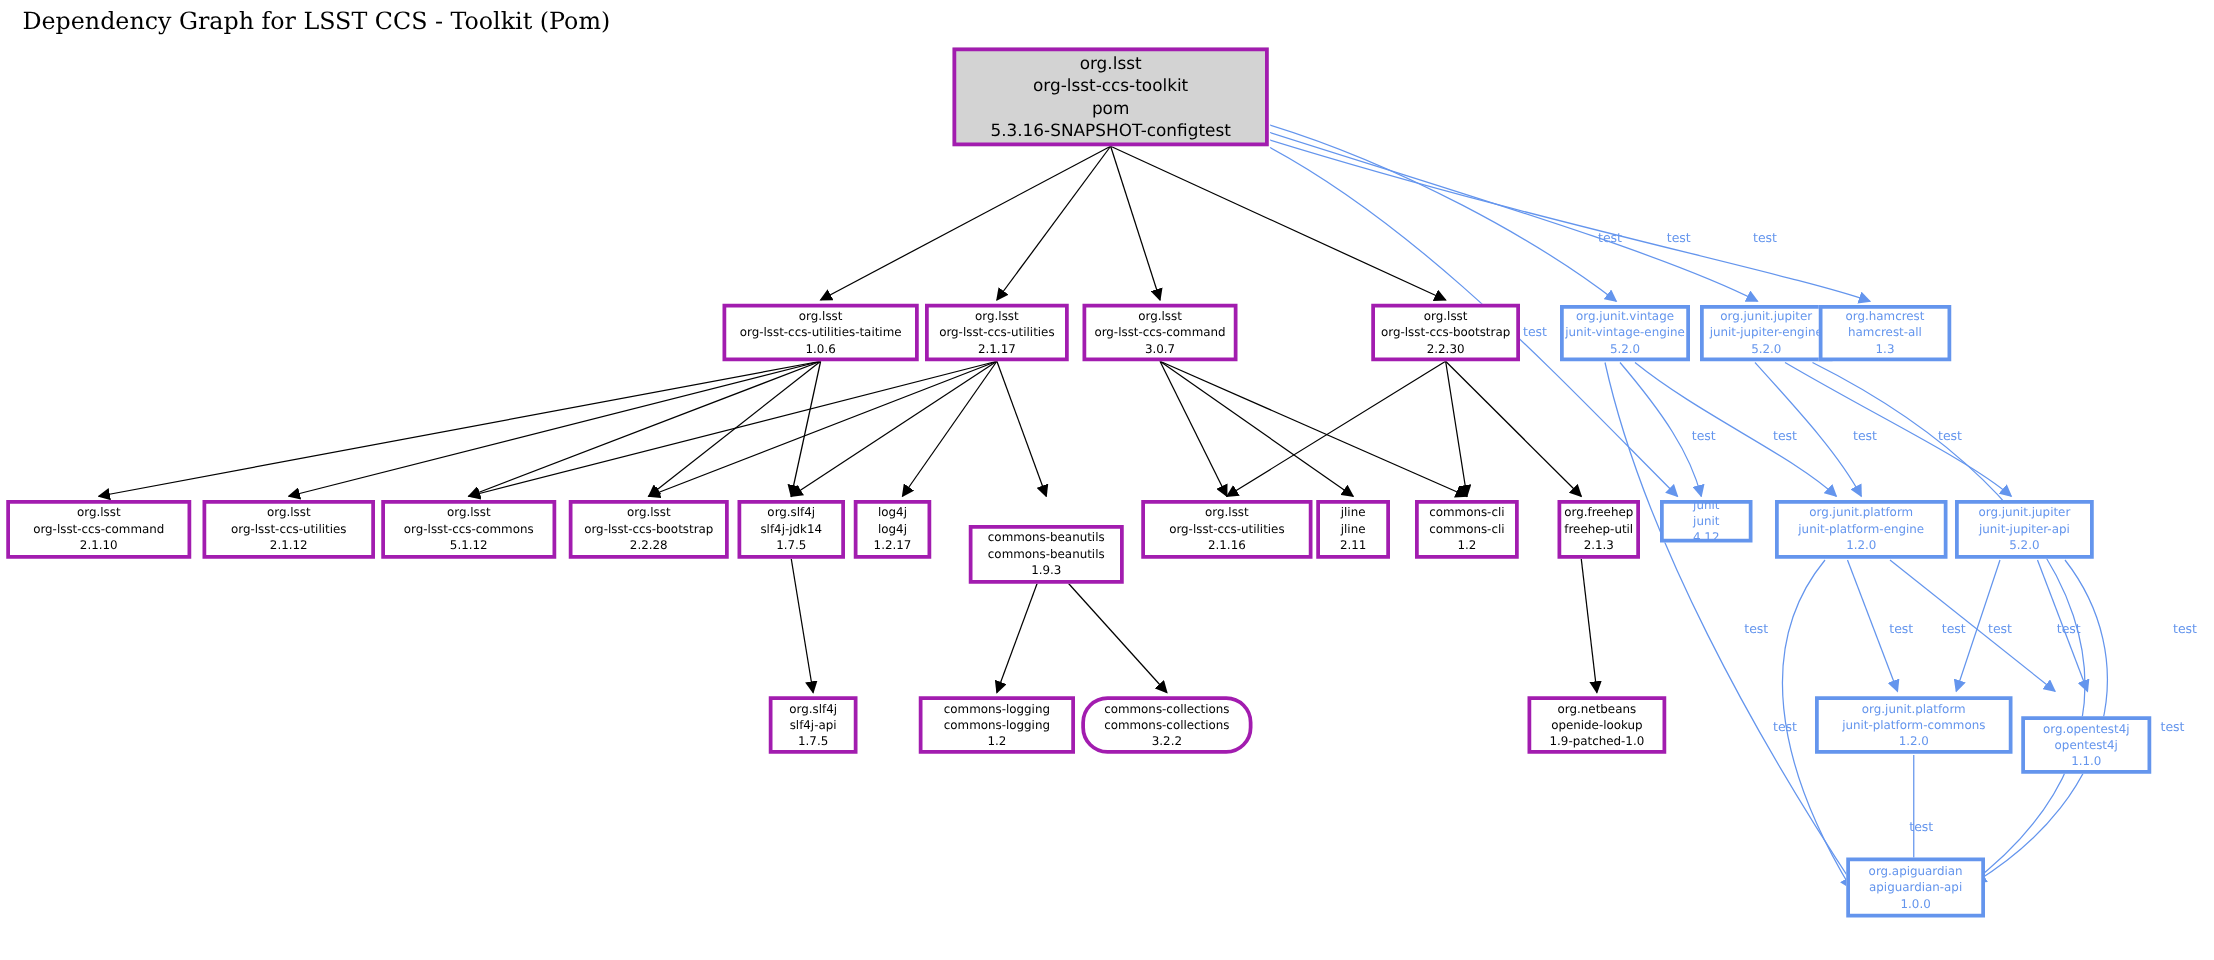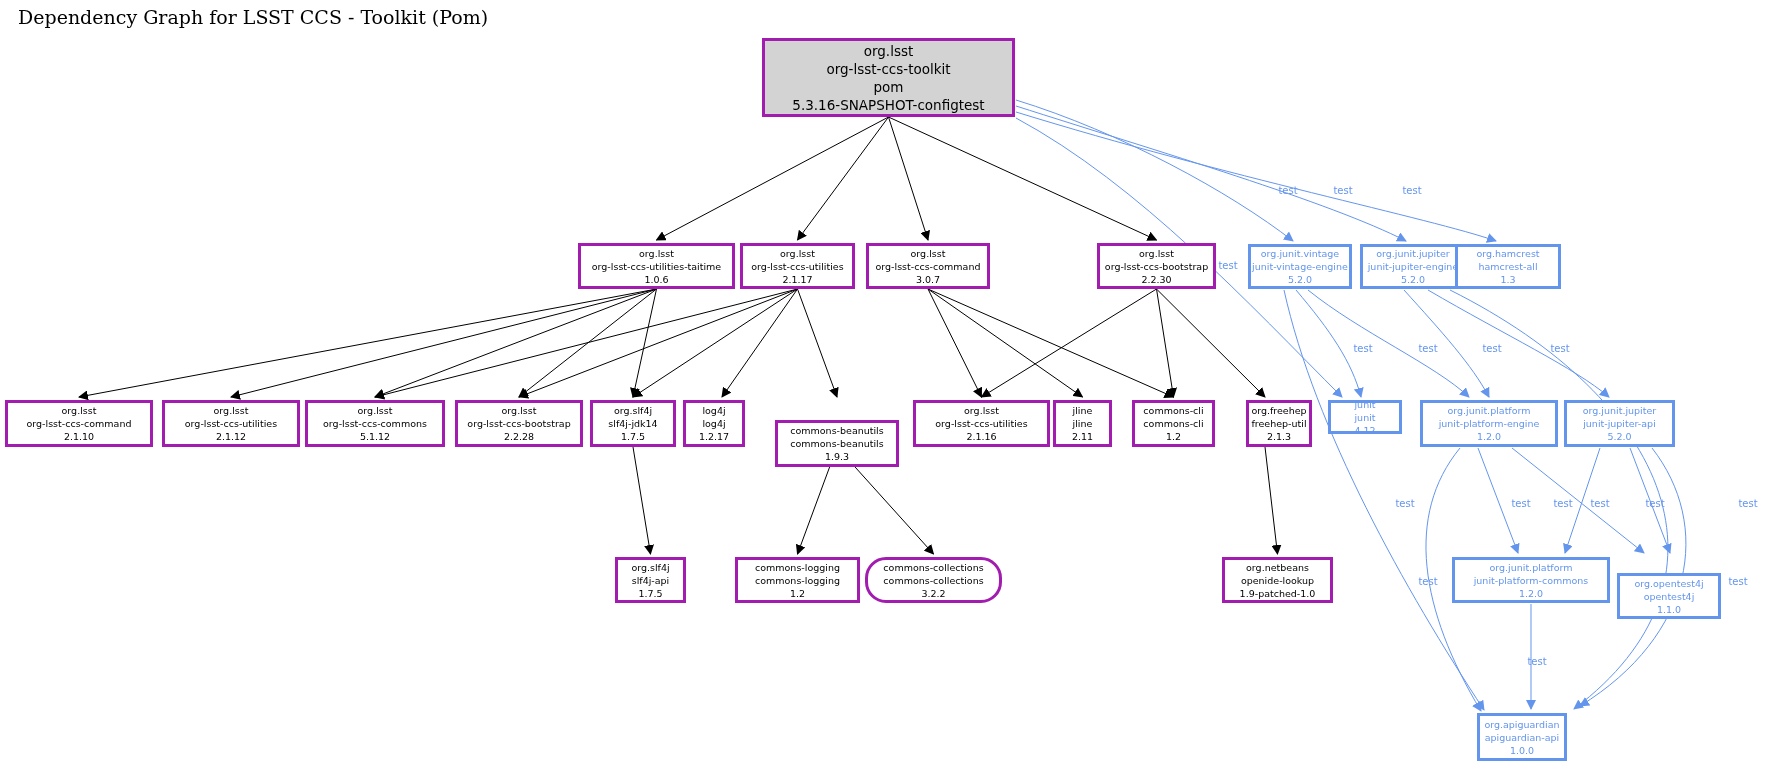--- a/index.html
+++ b/index.html
@@ -226,18 +226,18 @@
     <div class="node test" style="left: 1452px; top: 557px; width: 158px; height: 46px;">
       <span>org.junit.platform</span>
       <span>junit-platform-commons</span>
       <span>1.2.0</span>
     </div>
     <div class="node test" style="left: 1617px; top: 557px; width: 104px; height: 46px; margin-top: 16px;">
       <span>org.opentest4j</span>
       <span>opentest4j</span>
       <span>1.1.0</span>
     </div>
-    <div class="node test" style="left: 1477px; top: 713px; width: 90px; height: 48px;">
+    <div class="node test" style="left: 1477px; top: 686px; width: 111px; height: 48px;">
       <span>org.apiguardian</span>
       <span>apiguardian-api</span>
       <span>1.0.0</span>
     </div>
   </div>
 
 </body></html>

